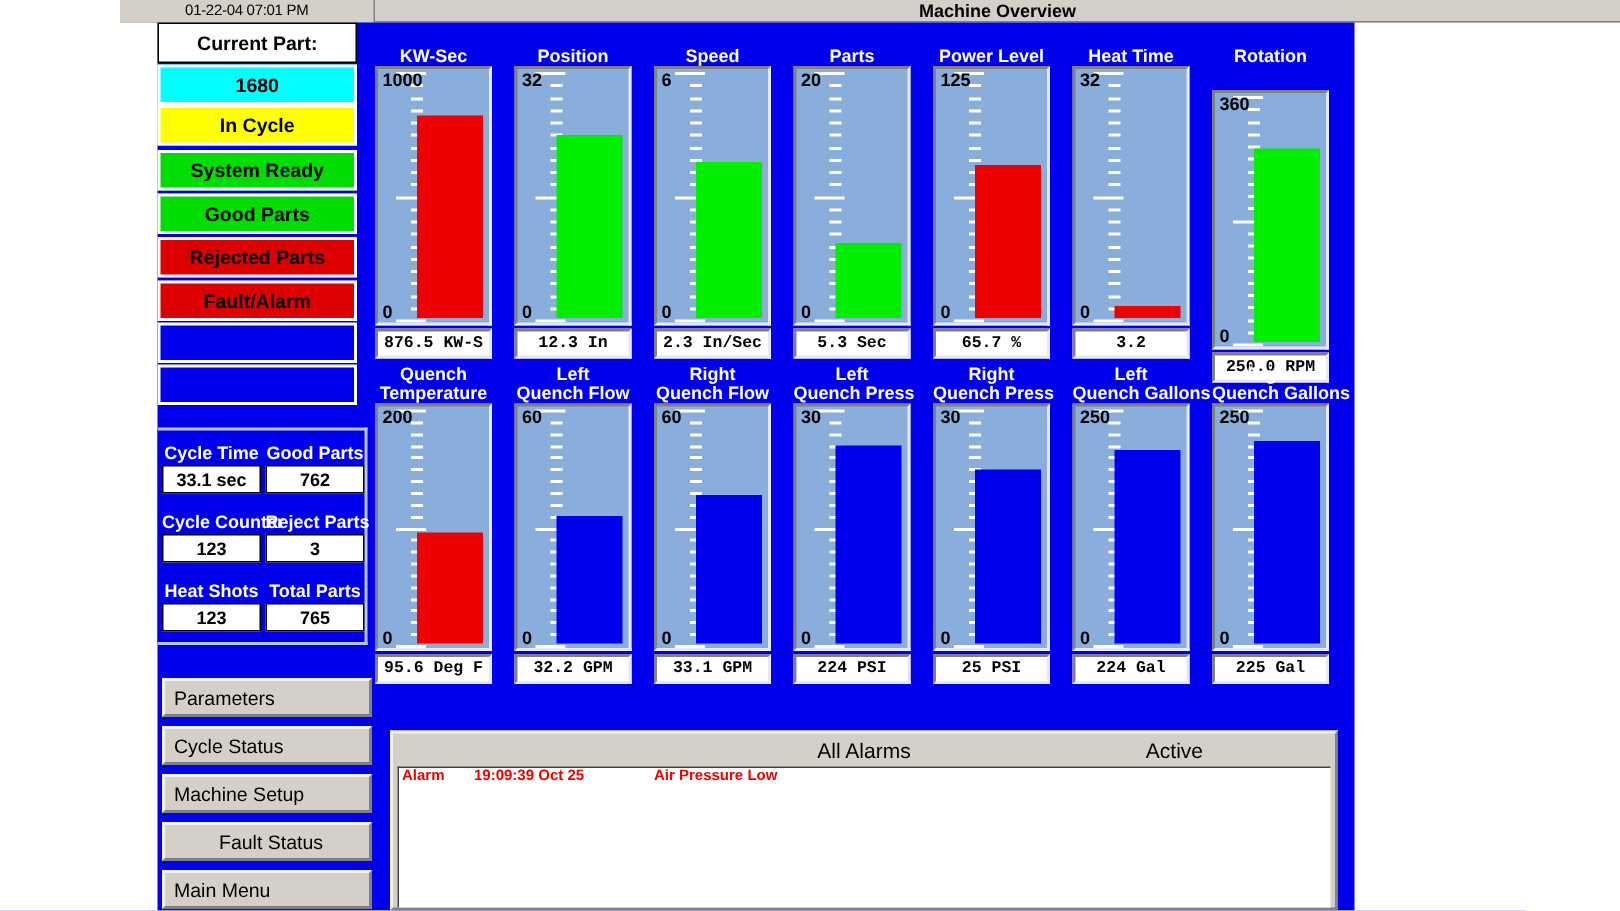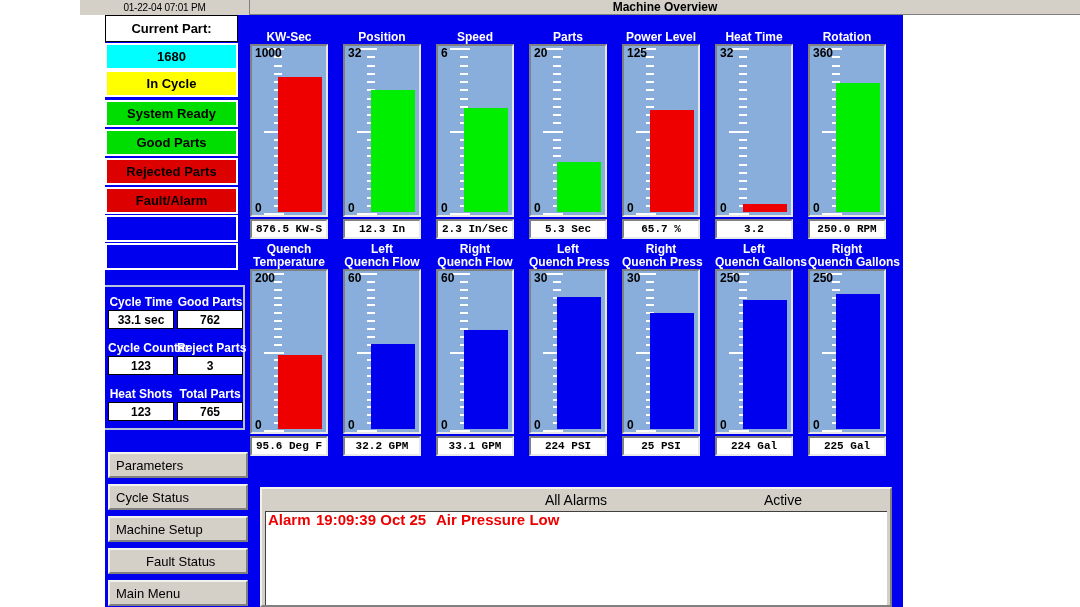--- a/index.html
+++ b/index.html
@@ -125,22 +125,22 @@
   .alarm-head { position: relative; height: 22px; }
   .ah-all { position: absolute; left: 0; right: 0; text-align: center; top: 3px;
             font-size: 14px; color: #000; }
   .ah-active { position: absolute; right: 88px; top: 3px; font-size: 14px; color: #000; }
   .alarm-list {
     position: absolute; left: 3px; right: 3px; top: 22px; bottom: 0px;
     background: #ffffff; border-top: 1px solid #404040; border-left: 1px solid #404040;
     overflow: hidden;
   }
   .alarm-row {
-    display: flex; align-items: center; height: 15px; padding-left: 2px;
-    font-size: 15px; font-weight: bold; color: #ee0000; white-space: nowrap;
+    display: flex; height: 15px; padding-left: 2px;
+    font-size: 10px; font-weight: bold; color: #ee0000; white-space: nowrap;
   }
   .ar-kind { width: 48px; }
   .ar-time { width: 120px; }
   .ar-msg  { }
 </style>
 </head>
 <body>
 
 <div id="app">
 
@@ -416,21 +416,21 @@
               <div class="tick short" style="top: 90%;"></div>
               <div class="tick short" style="top: 95%;"></div>
               <div class="tick long" style="top: 100%;"></div>
             </div>
             <div class="g-fill fill-red" style="height: 8px;"></div>
           </div>
           <div class="g-readout">3.2</div>
         </div>
         <div class="gauge" style="left: 703px; top: 16px;">
           <div class="g-title">Rotation</div>
-          <div class="g-body" style="height: 173px;">
+          <div class="g-body" style="height: 173px; margin-top: 16px;">
             <div class="g-max">360</div>
             <div class="g-min">0</div>
             <div class="g-scale">
               <div class="tick long" style="top: 0%;"></div>
               <div class="tick short" style="top: 5%;"></div>
               <div class="tick short" style="top: 10%;"></div>
               <div class="tick short" style="top: 15%;"></div>
               <div class="tick short" style="top: 20%;"></div>
               <div class="tick short" style="top: 25%;"></div>
               <div class="tick short" style="top: 30%;"></div>

